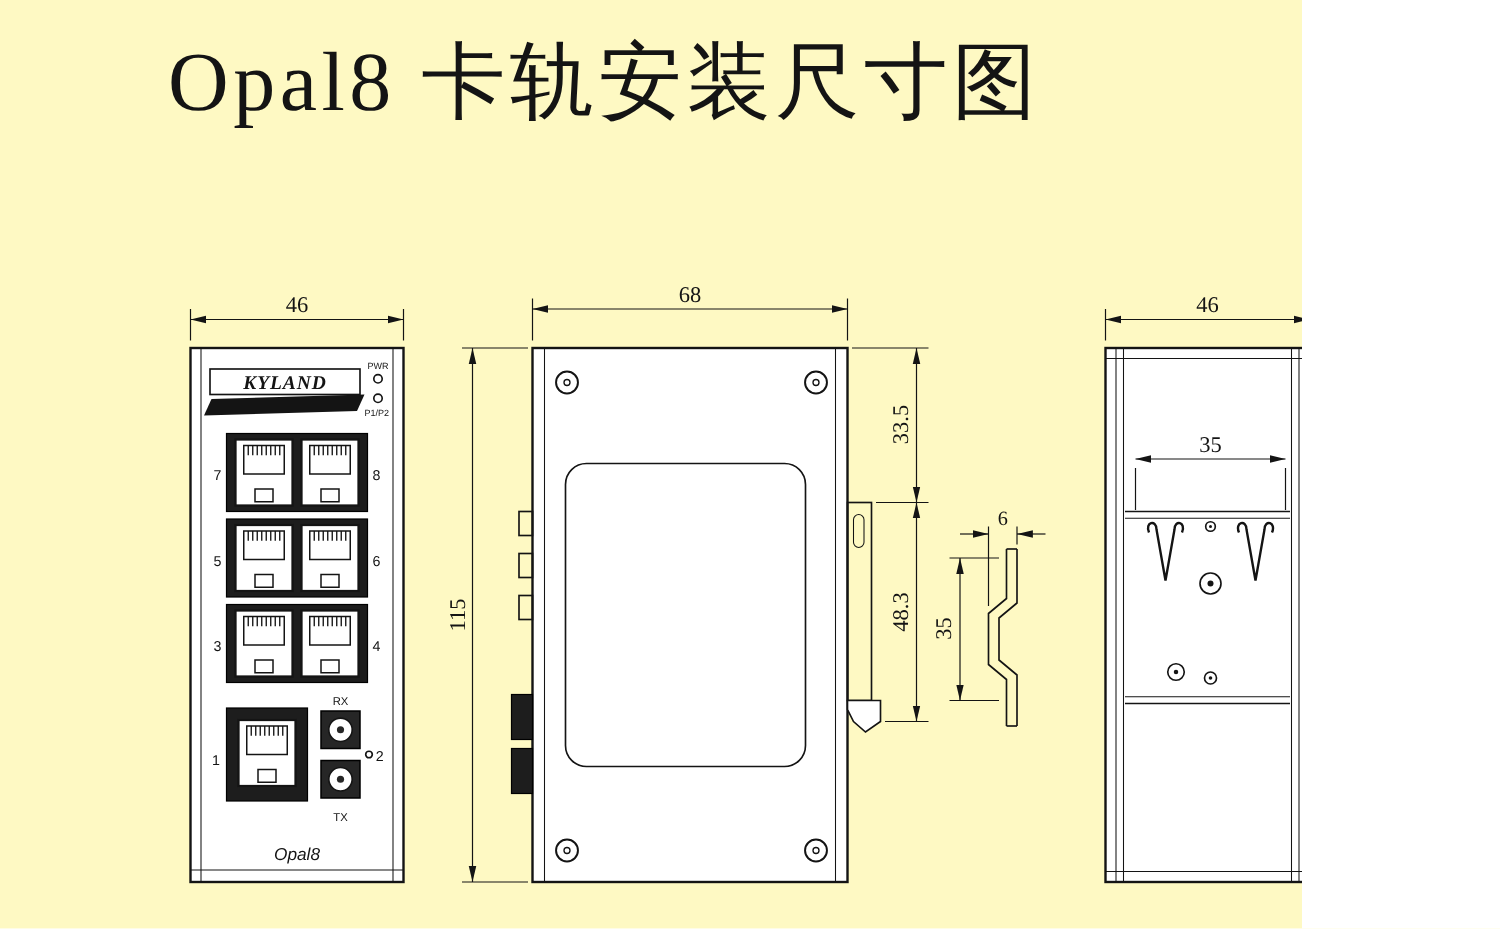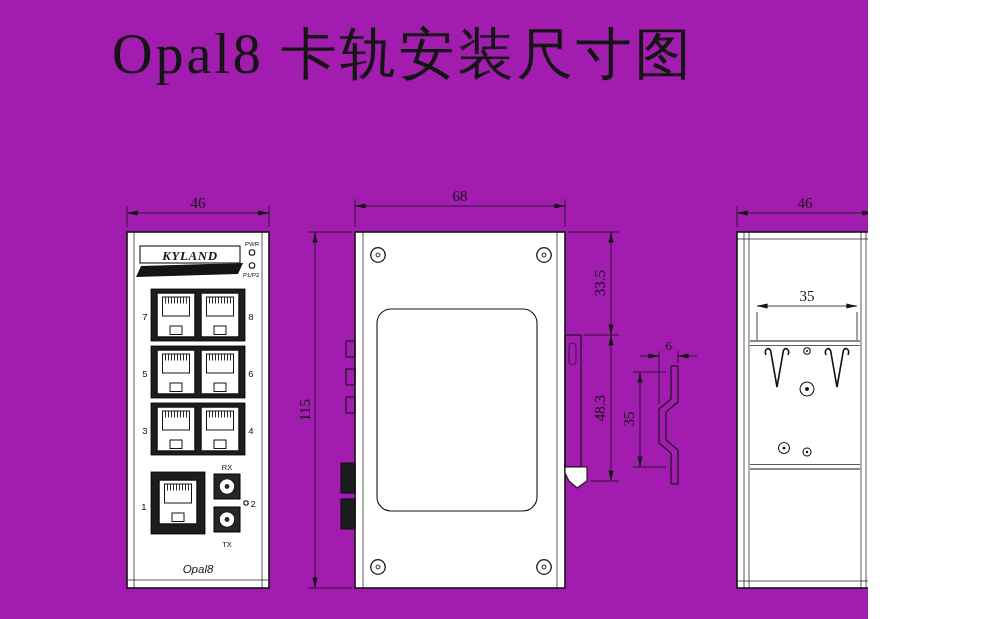--- a/index.html
+++ b/index.html
@@ -1,16 +1,16 @@
 <!DOCTYPE html>
 <html><head>
 <meta charset="utf-8">
 <style>
   html,body{margin:0;padding:0;background:#ffffff}
-  .stage{position:relative;width:868px;height:619px;background:#a21caf;overflow:hidden}
+  .stage{position:relative;width:868px;height:619px;background:#fef9c3;overflow:hidden}
   svg{display:block}
   svg text{fill:#141414;font-family:"Liberation Serif","DejaVu Serif",serif}
   .title{font-size:56px;letter-spacing:3px}
   .dim{font-size:15px}
   .dim-sm{font-size:13.5px}
   .brand{font-size:13px;font-weight:bold;font-style:italic;letter-spacing:.6px}
   .tiny{font-size:6px;font-family:"Liberation Sans","DejaVu Sans",sans-serif}
   .lbl7{font-size:7.5px;font-family:"Liberation Sans","DejaVu Sans",sans-serif}
   .num{font-size:9.5px;font-family:"Liberation Sans","DejaVu Sans",sans-serif}
   .model{font-size:11.5px;font-style:italic;font-family:"Liberation Sans","DejaVu Sans",sans-serif}

